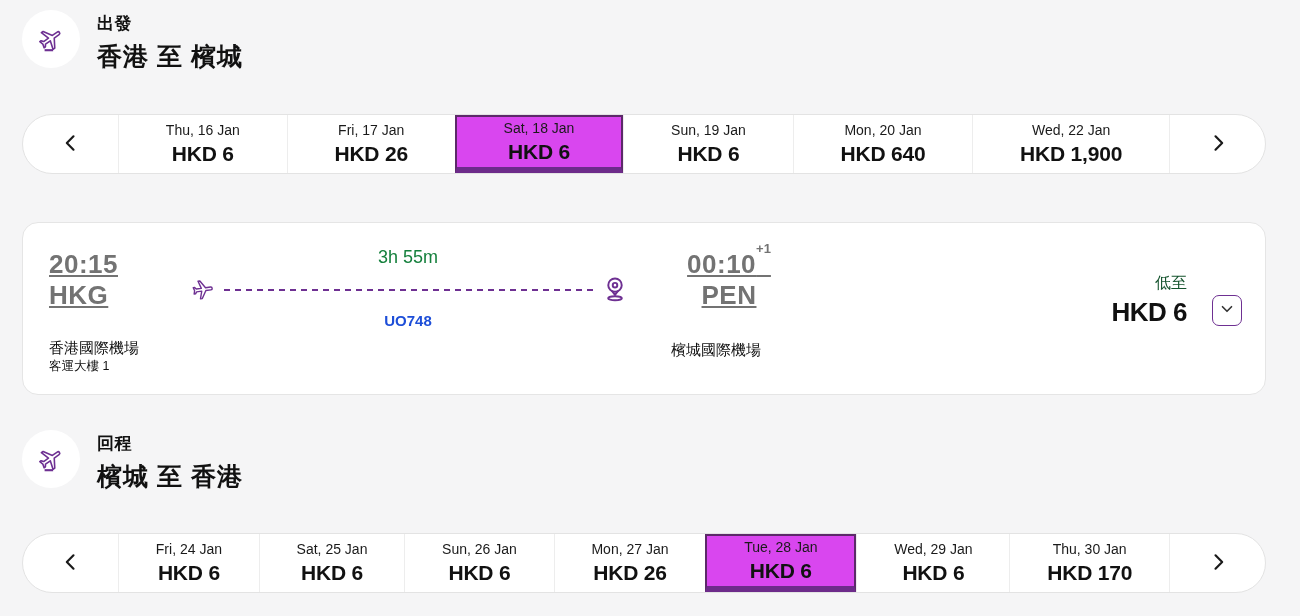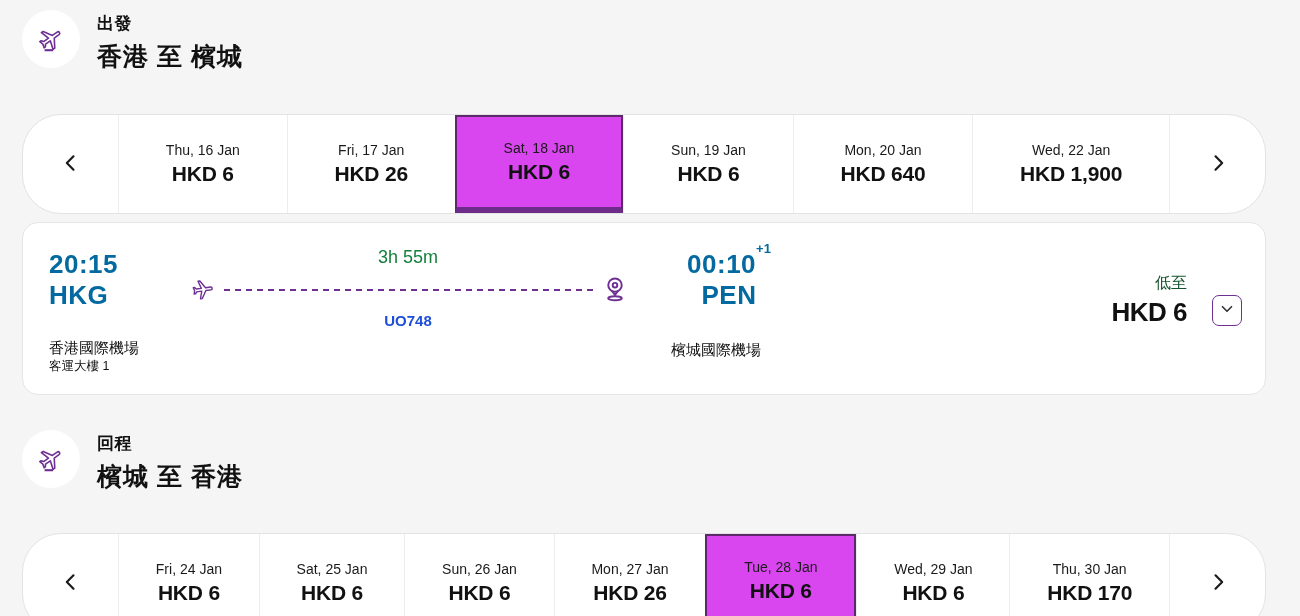--- a/index.html
+++ b/index.html
@@ -17,21 +17,21 @@
   .icon-circle {
     width:58px; height:58px; border-radius:50%; background:#fff;
     display:flex; align-items:center; justify-content:center; flex:0 0 auto;
   }
   .hdr-text { padding-top:2px; }
   .section-label { font-size:17px; font-weight:bold; color:#111; letter-spacing:0.5px; }
   .section-title { font-size:25px; font-weight:bold; color:#111; margin-top:5px; letter-spacing:1px; }
 
   
   .carousel {
-    position:absolute; left:22px; width:1244px; height:100px;
+    position:absolute; left:22px; width:1244px; height:60px;
     background:#fff; border:1px solid #e3e3e3; border-radius:39px;
     display:flex; align-items:stretch;
   }
   #outbound-carousel { top:114px; }
   #inbound-carousel  { top:533px; }
   .arrow-zone {
     width:95px; flex:0 0 auto; background:none; border:none; cursor:pointer;
     display:flex; align-items:center; justify-content:center;
   }
   .cells { flex:1 1 auto; display:flex; }
@@ -48,21 +48,21 @@
     border:2px solid #5c2a69;
     border-bottom:6px solid #6d2b8a;
   }
 
   
   .flight-card {
     position:absolute; left:22px; top:222px; width:1244px; height:173px;
     background:#fff; border:1px solid #e5e5e5; border-radius:16px;
   }
   .dep-block { position:absolute; left:26px; top:26px; }
-  .time-big { font-size:26px; font-weight:bold; color:#0369a1; line-height:1.2; letter-spacing:0.5px; }
+  .time-big { font-size:26px; font-weight:bold; color:#737373; line-height:1.2; letter-spacing:0.5px;text-decoration:underline; }
   .dep-airport { position:absolute; left:26px; top:116px; font-size:15px; color:#111; }
   .dep-terminal { font-size:12.5px; color:#111; }
   .route { position:absolute; left:165px; top:24px; width:440px; text-align:center; }
   .duration { font-size:18px; color:#15803d; }
   .track { display:flex; align-items:center; margin-top:7px; }
   .dash-line {
     flex:1 1 auto; height:2px; margin:0 6px;
     background:repeating-linear-gradient(90deg,#6e3092 0 6px,transparent 6px 11px);
   }
   .flight-no { font-size:15px; font-weight:bold; color:#1d4ed8; margin-top:7px; }

